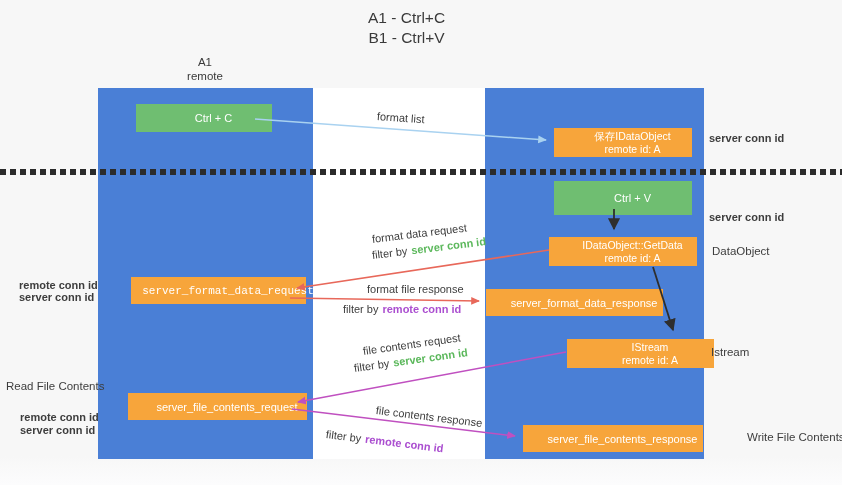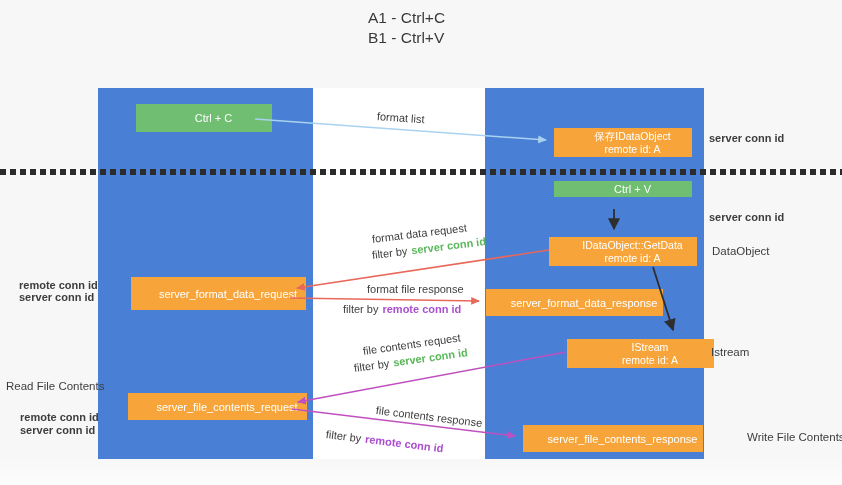--- a/index.html
+++ b/index.html
@@ -23,21 +23,21 @@
   }
   #col-left{left:98px;width:215px;}
   #col-right{left:485px;width:219px;}
   .dotted-line{
     position:absolute;left:0;top:169px;width:842px;height:6px;
     background:repeating-linear-gradient(90deg,#2b2b2b 0 6px,transparent 6px 10px);
     z-index:5;
   }
   .title{
     position:absolute;left:368px;top:8px;
-    font-size:15.5px;line-height:20px;color:#3a3a3a;white-space:nowrap;
+    font-size:15.5px;line-height:20px;color:#3a3a3a;white-space:nowrap;text-align:center;
   }
   .col-header{
     position:absolute;top:55px;width:100px;
     font-size:11.5px;line-height:14px;color:#3a3a3a;text-align:center;
   }
   #header-left{left:155px;}
   #header-right{left:548px;}
   .node{
     position:absolute;z-index:6;
     display:flex;flex-direction:column;align-items:center;justify-content:center;
@@ -72,40 +72,44 @@
   <div id="col-left" class="column"></div>
   <div id="col-right" class="column"></div>
 
   <div class="dotted-line"></div>
 
   <div class="title">
     <div>A1 - Ctrl+C</div>
     <div>B1 - Ctrl+V</div>
   </div>
 
+  <div id="header-left" class="col-header">
+    <div>A1</div>
+    <div>remote</div>
+  </div>
 
   <div class="node green" style="left:136px;top:104px;width:117px;height:28px;">
     <div>Ctrl + C</div>
   </div>
 
   <div class="node orange" style="left:554px;top:128px;width:119px;height:29px;">
     <div class="l2line">保存IDataObject</div>
     <div class="l2line">remote id: A</div>
   </div>
 
-  <div class="node green" style="left:554px;top:181px;width:119px;height:16px;">
+  <div class="node green" style="left:554px;top:181px;width:119px;height:34px;">
     <div>Ctrl + V</div>
   </div>
 
   <div class="node orange" style="left:549px;top:237px;width:129px;height:29px;">
     <div class="l2line">IDataObject::GetData</div>
     <div class="l2line">remote id: A</div>
   </div>
 
-  <div class="node orange" style="left:131px;top:277px;width:156px;height:33px;">
+  <div class="node orange" style="left:131px;top:277px;width:156px;height:27px;font-family:Liberation Mono, monospace;">
     <div>server_format_data_request</div>
   </div>
 
   <div class="node orange" style="left:486px;top:289px;width:158px;height:27px;">
     <div>server_format_data_response</div>
   </div>
 
   <div class="node orange" style="left:567px;top:339px;width:128px;height:29px;">
     <div class="l2line">IStream</div>
     <div class="l2line">remote id: A</div>

